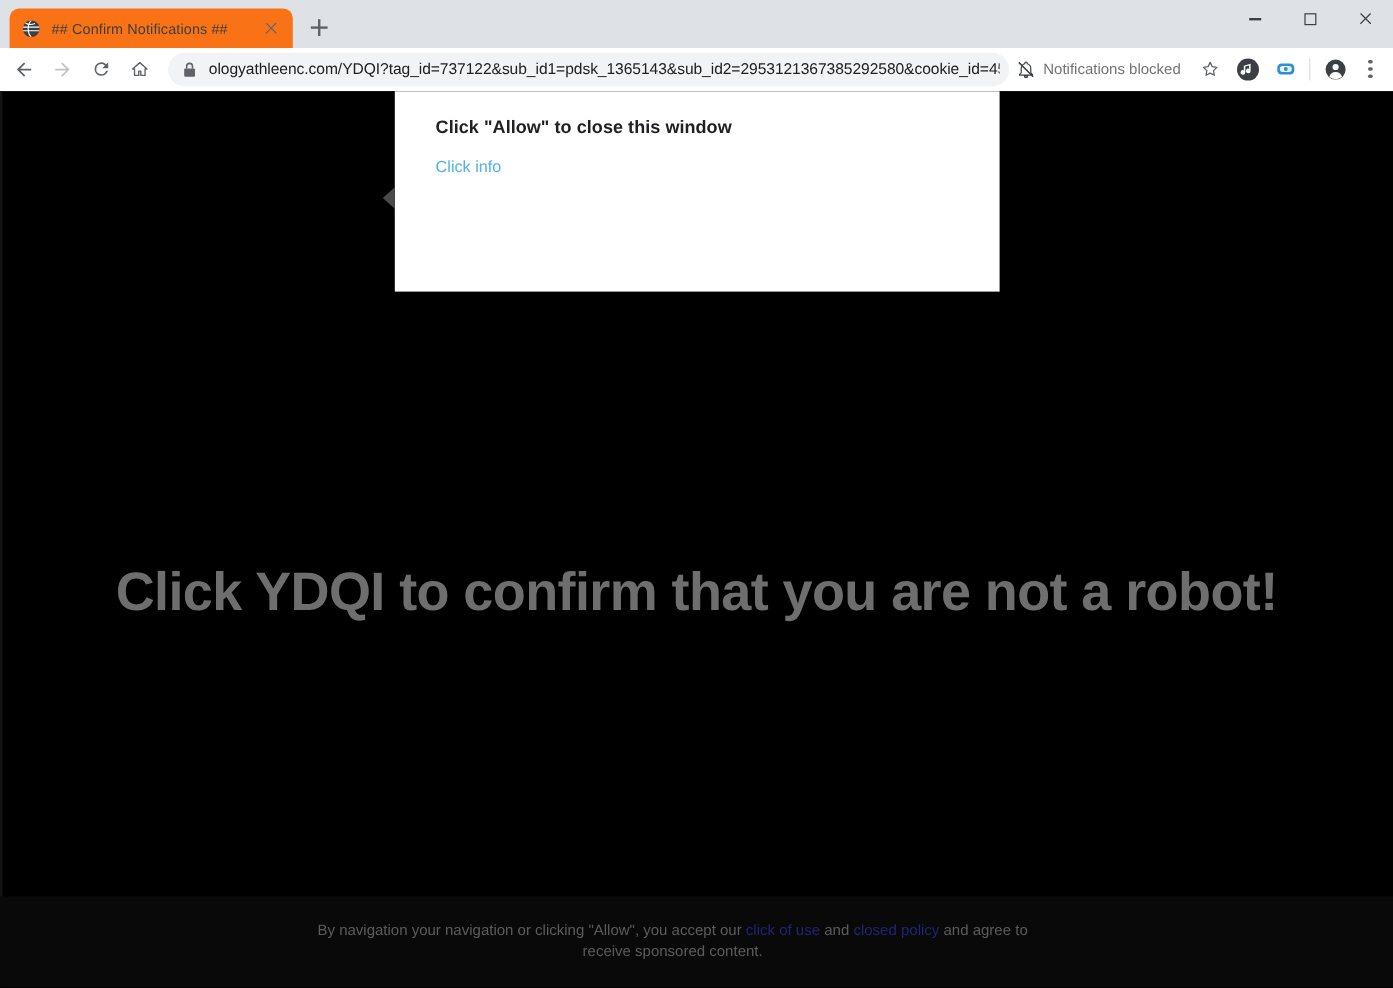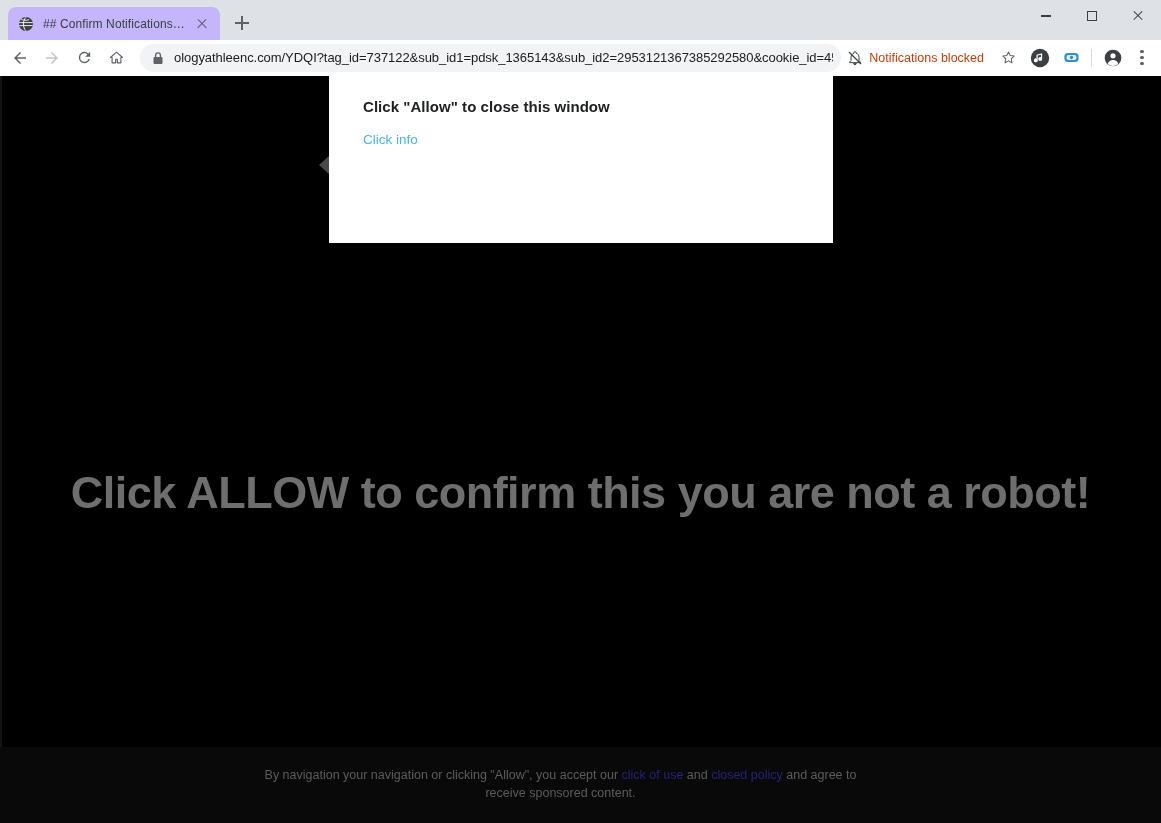--- a/index.html
+++ b/index.html
@@ -34,22 +34,22 @@
 
   .tabstrip {
     display: flex;
     align-items: flex-end;
     height: 40px;
     padding-left: 8px;
   }
 
   .tab {
     height: 33px;
-    width: 212px;
-    background: #c4b5fd;
+    width: 236px;
+    background: #f97316;
     border-radius: 8px 8px 0 0;
     display: flex;
     align-items: center;
     padding: 0 10px;
     position: relative;
     cursor: default;
   }
 
   .tab-favicon {
     width: 16px;
@@ -191,21 +191,21 @@
 
   .notif-blocked {
     display: flex;
     align-items: center;
     flex: 0 0 auto;
     margin-right: 2px;
     cursor: pointer;
   }
   .notif-blocked .nb-label {
     font-size: 12.5px;
-    color: #c2410c;
+    color: #737373;
     margin-left: 6px;
     white-space: nowrap;
   }
 
   .star-btn {
     width: 28px; height: 28px; flex: 0 0 28px;
     display: flex; align-items: center; justify-content: center;
     margin-left: 8px; cursor: pointer; border-radius: 50%;
   }
 
@@ -470,21 +470,21 @@
   <div class="viewport">
 
     <div class="page-edge-line"></div>
 
     <div class="perm-bubble">
       <div class="perm-arrow"></div>
       <div class="perm-title">Click "Allow" to close this window</div>
       <a class="perm-link" href="#">Click info</a>
     </div>
 
-    <div class="headline">Click ALLOW to confirm this you are not a robot!</div>
+    <div class="headline">Click YDQI to confirm that you are not a robot!</div>
 
     <div class="consent-bar">
       <div class="consent-inner">
         <div class="consent-text"><span>By navigation your navigation or clicking "Allow", you accept our </span><a href="#">click of use</a><span> and </span><a href="#">closed policy</a><span> and agree to receive sponsored content.</span></div>
       </div>
     </div>
 
   </div>
 </div>
 

